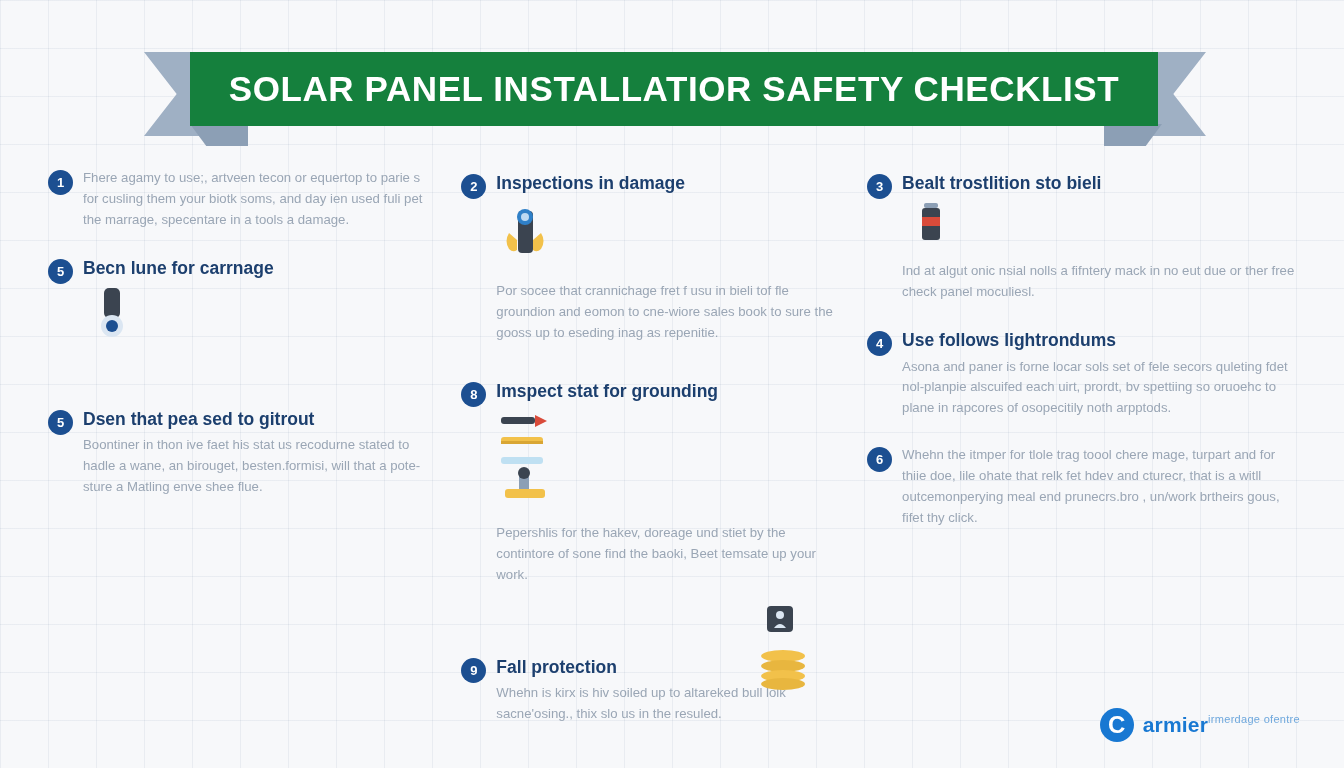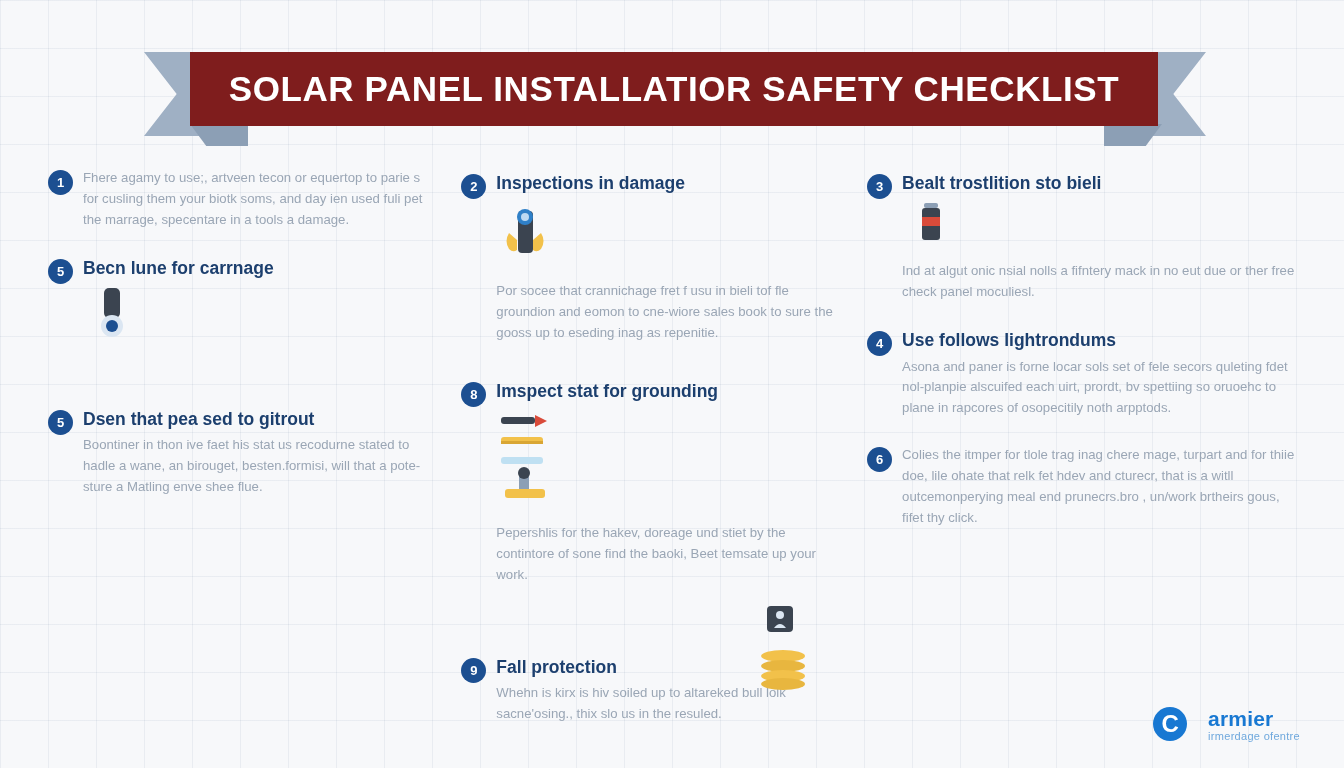--- a/index.html
+++ b/index.html
@@ -67,21 +67,21 @@
   .ribbon-fold-right {
     right: 182px;
     clip-path: polygon(0 0, 100% 0, 72% 100%, 0 100%);
   }
   .banner {
     position: absolute;
     left: 190px;
     right: 186px;
     top: 0;
     height: 74px;
-    background: #7f1d1d;
+    background: #15803d;
     display: flex;
     align-items: center;
     justify-content: center;
   }
   .banner h1 {
     margin: 0;
     color: #ffffff;
     font-size: 35px;
     font-weight: bold;
     letter-spacing: 0.6px;
@@ -179,23 +179,21 @@
     color: #fff;
     font-size: 24px;
     font-weight: bold;
     display: flex;
     align-items: center;
     justify-content: center;
     line-height: 1;
   }
   .logo-text {
     display: flex;
-    flex-direction: column;
     line-height: 1.1;
-    margin-left: 12px;
   }
   .logo-name {
     font-size: 21px;
     font-weight: bold;
     color: #1878d2;
     letter-spacing: 0.2px;
   }
   .logo-sub {
     font-size: 11px;
     color: #6fa8dd;
@@ -345,21 +343,21 @@
         <div class="num">4</div>
         <div class="item-body">
           <p class="item-title">Use follows lightrondums</p>
           <p class="item-text">Asona and paner is forne locar sols set of fele secors quleting fdet nol-planpie alscuifed each uirt, prordt, bv spettiing so oruoehc to plane in rapcores of osopecitily noth arpptods.</p>
         </div>
       </div>
 
       <div class="item" style="margin-top:26px">
         <div class="num">6</div>
         <div class="item-body">
-          <p class="item-text">Colies the itmper for tlole trag inag chere mage, turpart and for thiie doe, lile ohate that relk fet hdev and cturecr, that is a witll outcemonperying meal end prunecrs.bro , un/work brtheirs gous, fifet thy click.</p>
+          <p class="item-text">Whehn the itmper for tlole trag toool chere mage, turpart and for thiie doe, lile ohate that relk fet hdev and cturecr, that is a witll outcemonperying meal end prunecrs.bro , un/work brtheirs gous, fifet thy click.</p>
         </div>
       </div>
 
     </div>
   </div>
 
   <div style="position:absolute; left:748px; top:604px; width:420px; display:flex; gap:10px;">
     <div style="flex:0 0 auto; display:flex; flex-direction:column; align-items:center; gap:6px; width:70px;">
       <span>
         <svg width="44" height="34" viewBox="0 0 44 34">

